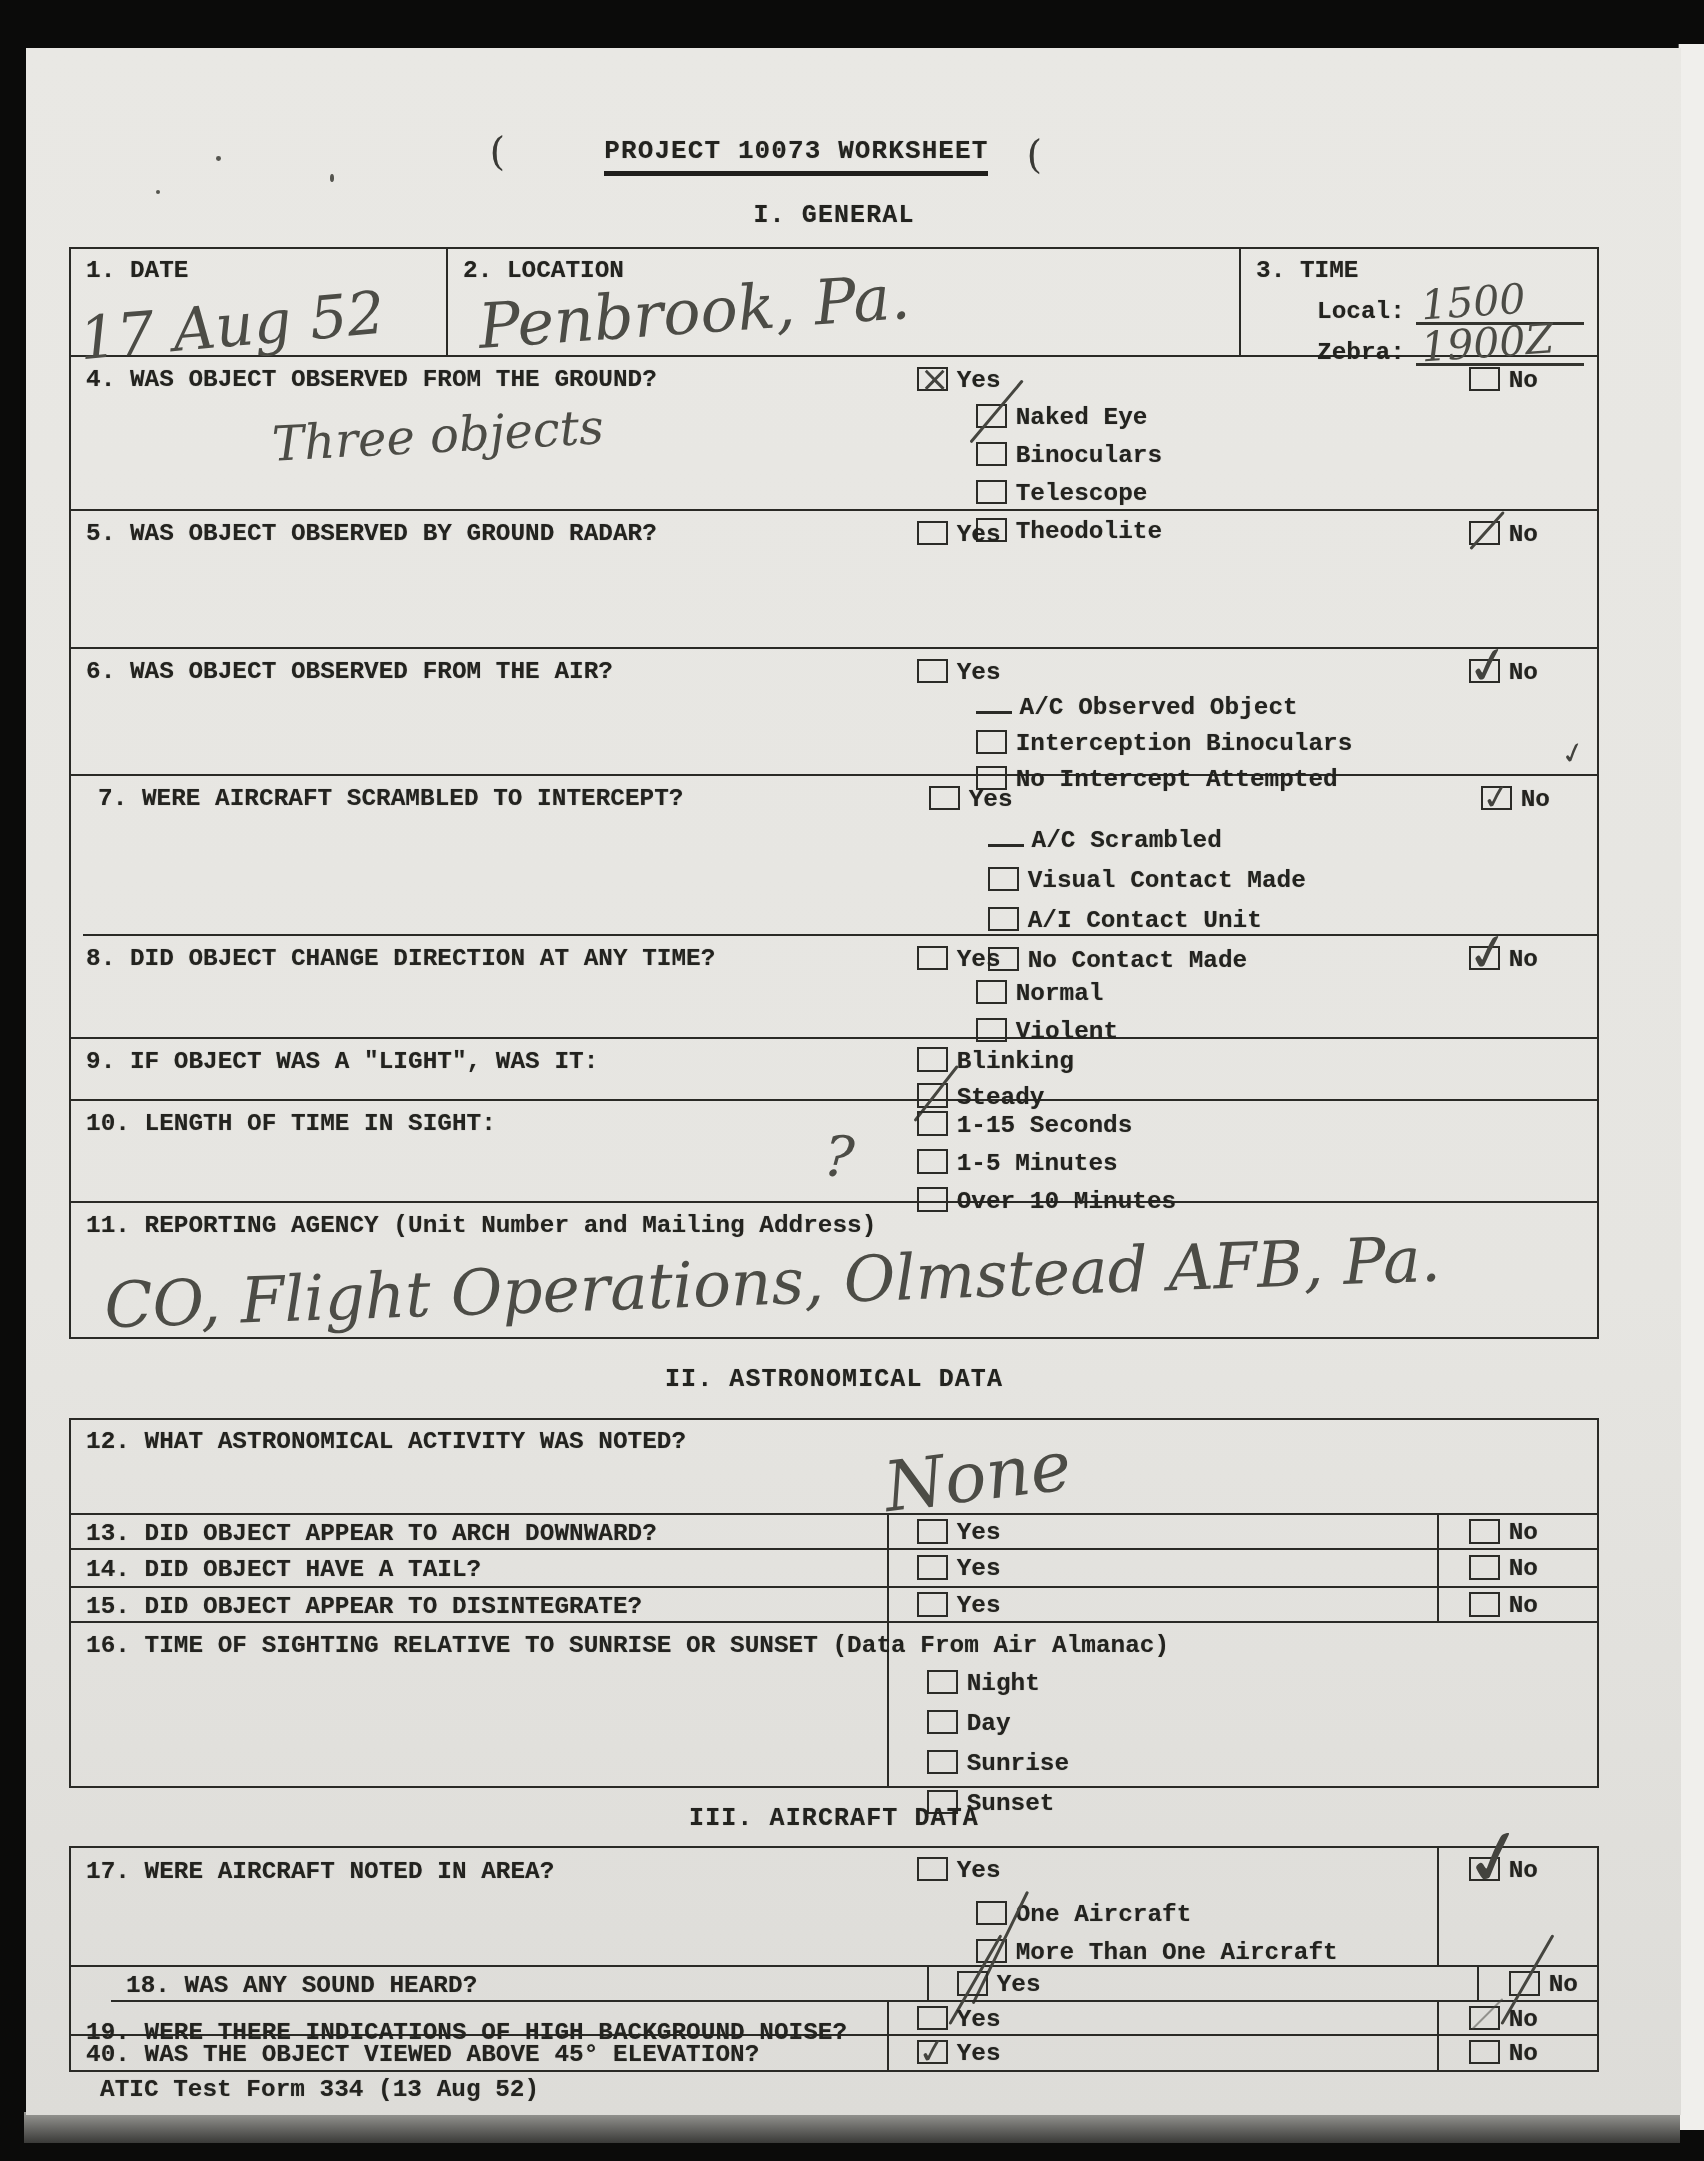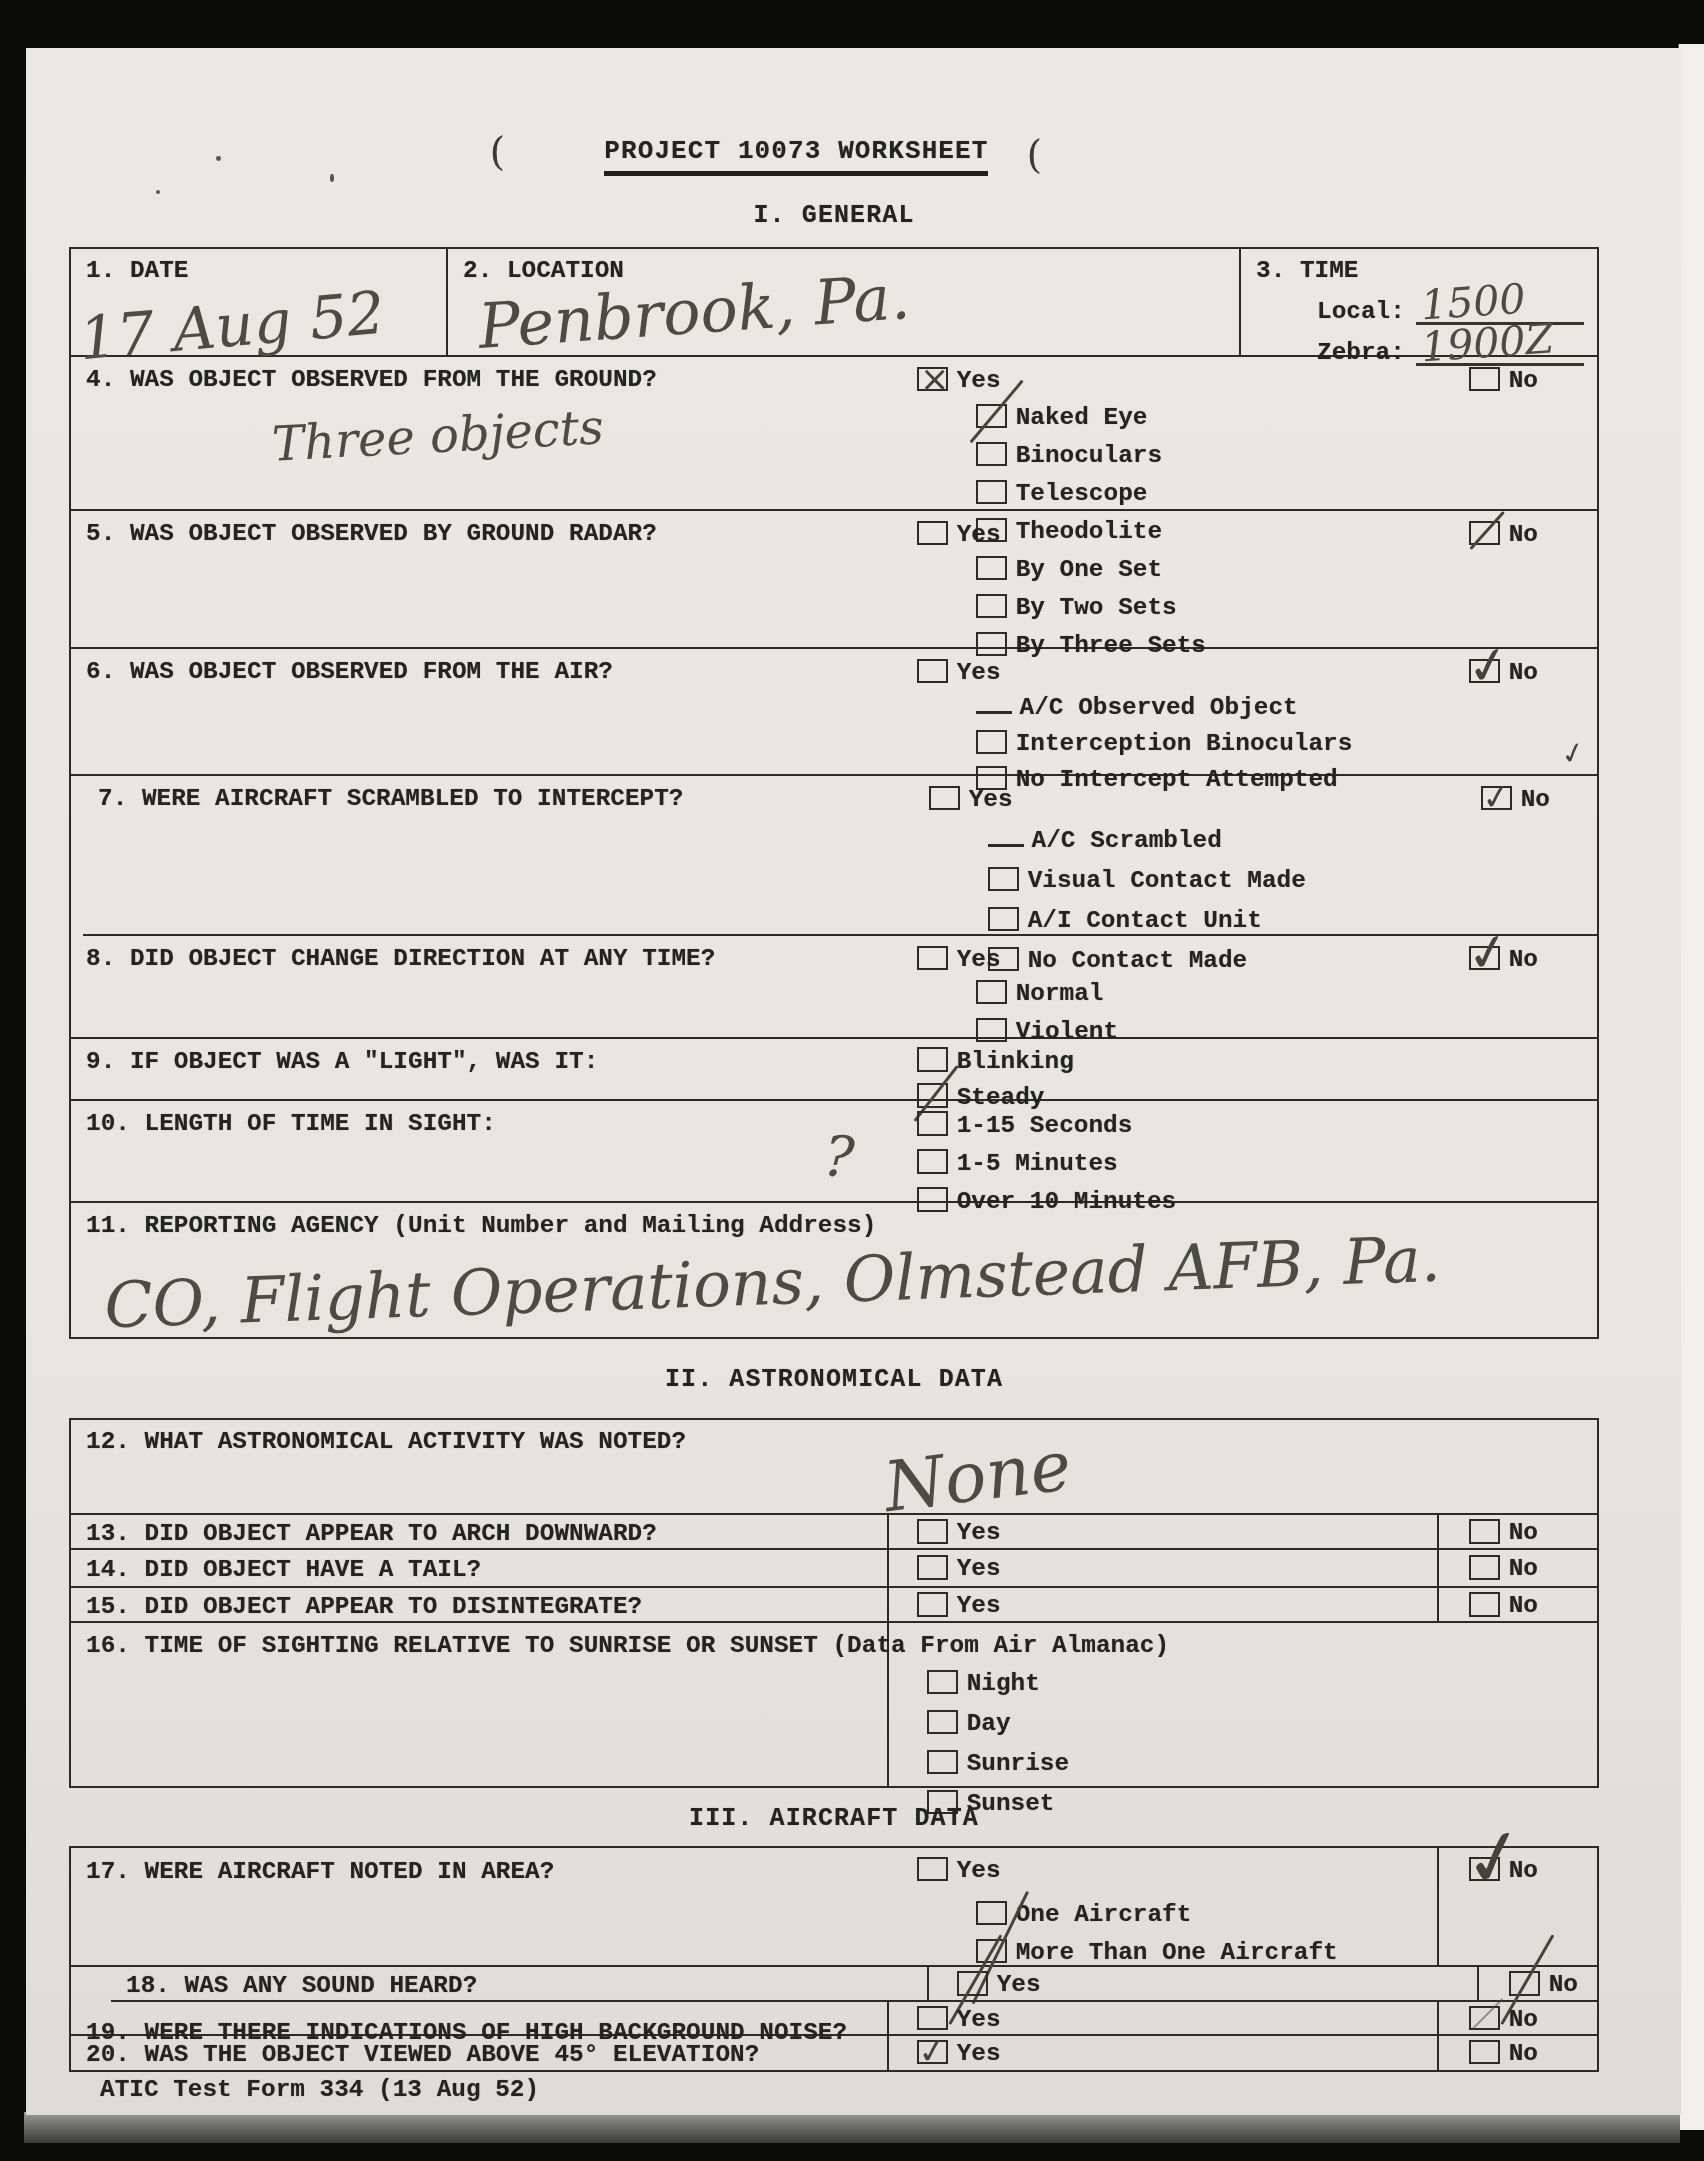--- a/index.html
+++ b/index.html
@@ -136,25 +136,20 @@
         <span class="opt"><span class="cb"></span><span class="opt-label">Binoculars</span></span>
         <span class="opt"><span class="cb"></span><span class="opt-label">Telescope</span></span>
         <span class="opt"><span class="cb"></span><span class="opt-label">Theodolite</span></span>
       </div>
     </div>
 
     <div class="row" style="height:138px;">
       <span class="qlabel" style="left:15px;top:7.6px;">5. WAS OBJECT OBSERVED BY GROUND RADAR?</span>
       <span class="yn" style="left:846px;top:9.8px;"><span class="cb"></span><span class="yn-label">Yes</span></span>
       <span class="yn" style="left:1398px;top:9.8px;"><span class="cb"><i class="mk mk-slash-md"></i></span><span class="yn-label">No</span></span>
-      <div class="opts" style="left:905px;top:42px;line-height:34px;">
-        <span class="opt"><span class="cb"></span><span class="opt-label">By One Set</span></span>
-        <span class="opt"><span class="cb"></span><span class="opt-label">By Two Sets</span></span>
-        <span class="opt"><span class="cb"></span><span class="opt-label">By Three Sets</span></span>
-      </div>
     </div>
 
     <div class="row" style="height:127px;">
       <span class="qlabel" style="left:15px;top:7.6px;">6. WAS OBJECT OBSERVED FROM THE AIR?</span>
       <span class="yn" style="left:846px;top:9.8px;"><span class="cb"></span><span class="yn-label">Yes</span></span>
       <span class="yn" style="left:1398px;top:9.8px;"><span class="cb"><i class="mk mk-check"></i></span><span class="yn-label">No</span></span>
       <div class="opts" style="left:905px;top:43px;line-height:31px;">
         <span class="opt"><span class="uline"></span><span class="opt-label">A/C Observed Object</span></span>
         <span class="opt"><span class="cb"></span><span class="opt-label">Interception Binoculars</span></span>
         <span class="opt"><span class="cb"></span><span class="opt-label">No Intercept Attempted</span></span>
@@ -281,21 +276,21 @@
       <i class="vl" style="left:816px;"></i>
       <i class="vl" style="left:1366px;"></i>
       <span class="qlabel" style="left:15px;top:16px;text-align:center;">19. WERE THERE INDICATIONS OF HIGH BACKGROUND NOISE?</span>
       <span class="yn" style="left:846px;top:3.8px;"><span class="cb"></span><span class="yn-label">Yes</span></span>
       <span class="yn" style="left:1398px;top:3.8px;"><span class="cb"><i class="mk mk-slash-light"></i></span><span class="yn-label">No</span></span>
     </div>
 
     <div class="row" style="height:34px;">
       <i class="vl" style="left:816px;"></i>
       <i class="vl" style="left:1366px;"></i>
-      <span class="qlabel" style="left:15px;top:3.8px;">20. WAS THE OBJECT VIEWED ABOVE 45° ELEVATION?</span>
+      <span class="qlabel" style="left:15px;top:3.8px;">40. WAS THE OBJECT VIEWED ABOVE 45° ELEVATION?</span>
       <span class="yn" style="left:846px;top:3.8px;"><span class="cb"><i class="mk mk-check-sm"></i></span><span class="yn-label">Yes</span></span>
       <span class="yn" style="left:1398px;top:3.8px;"><span class="cb"></span><span class="yn-label">No</span></span>
     </div>
   </div>
 
   <div class="footer-line" style="left:74px;top:2028px;">ATIC Test Form 334 (13 Aug 52)</div>
 
 </div>
 
 

